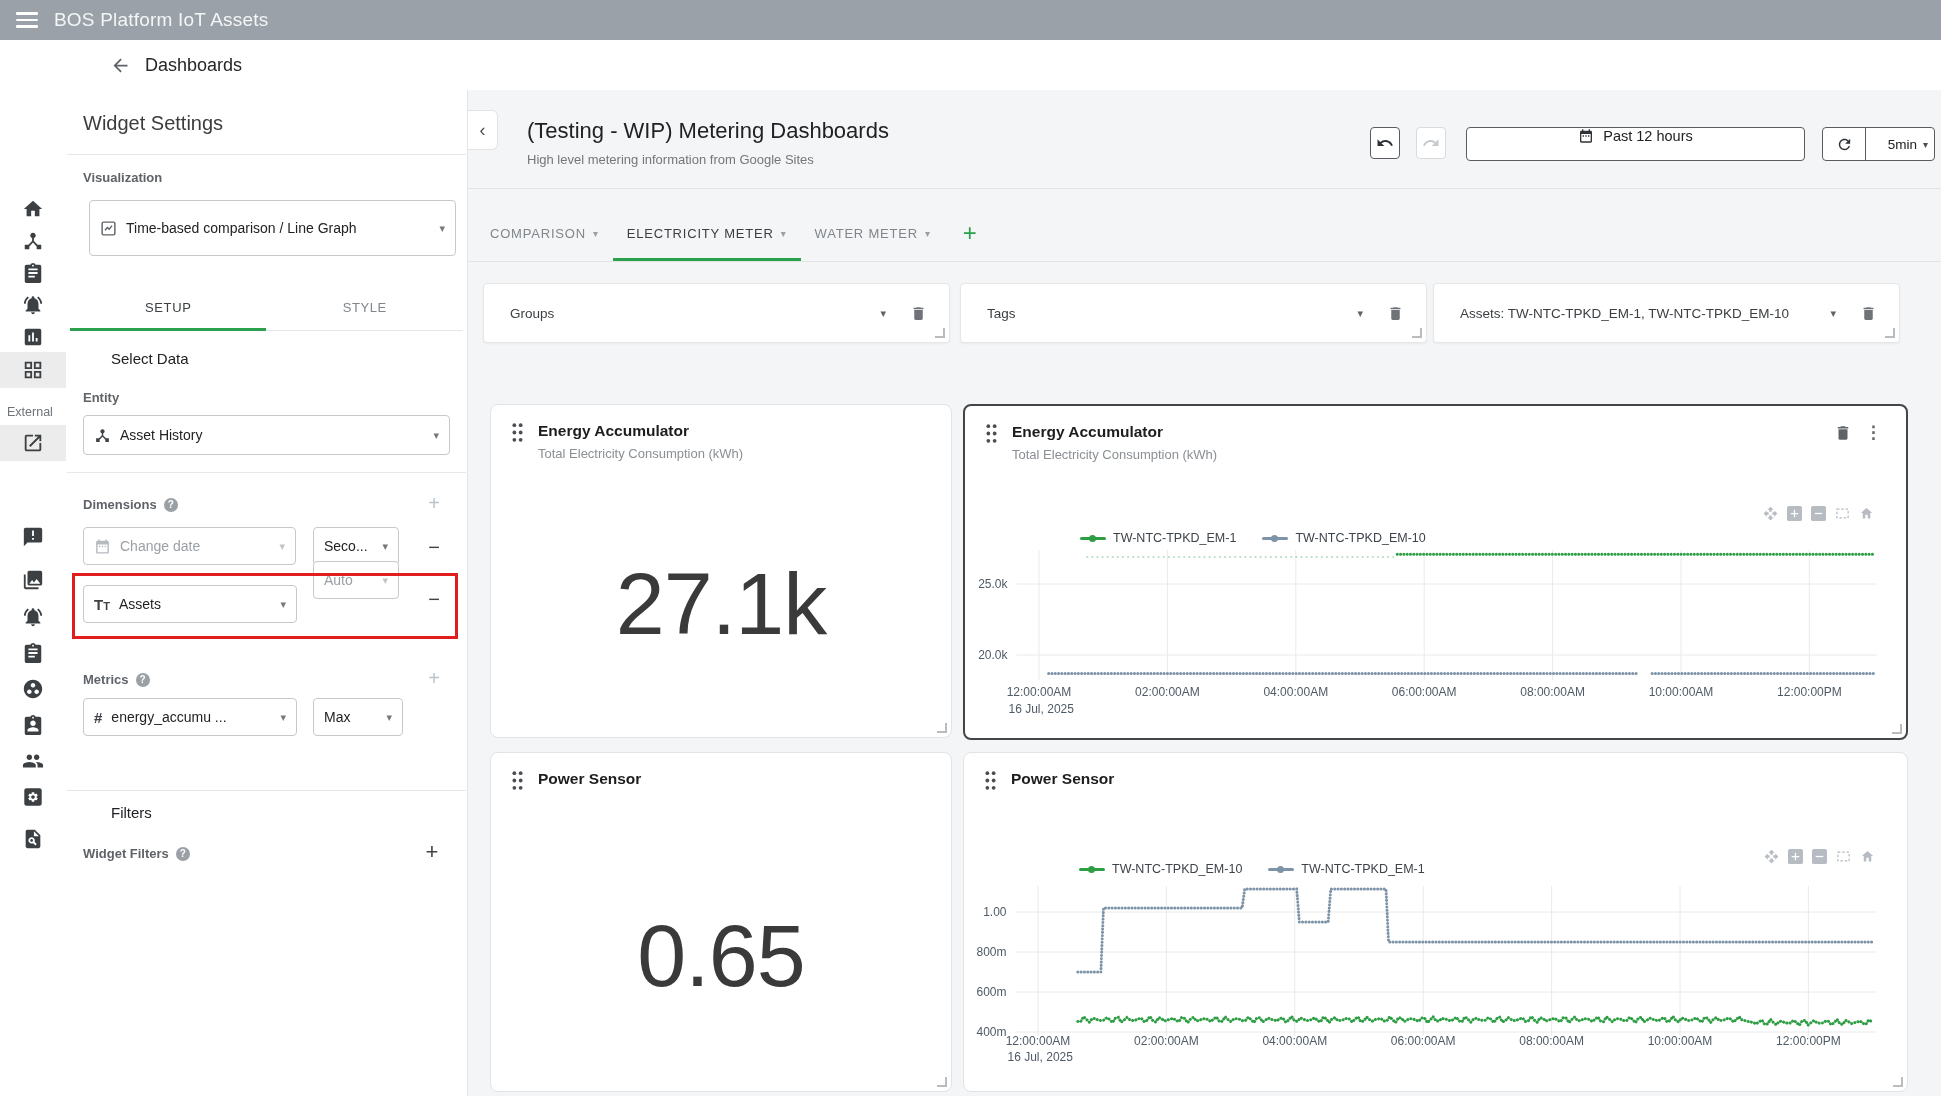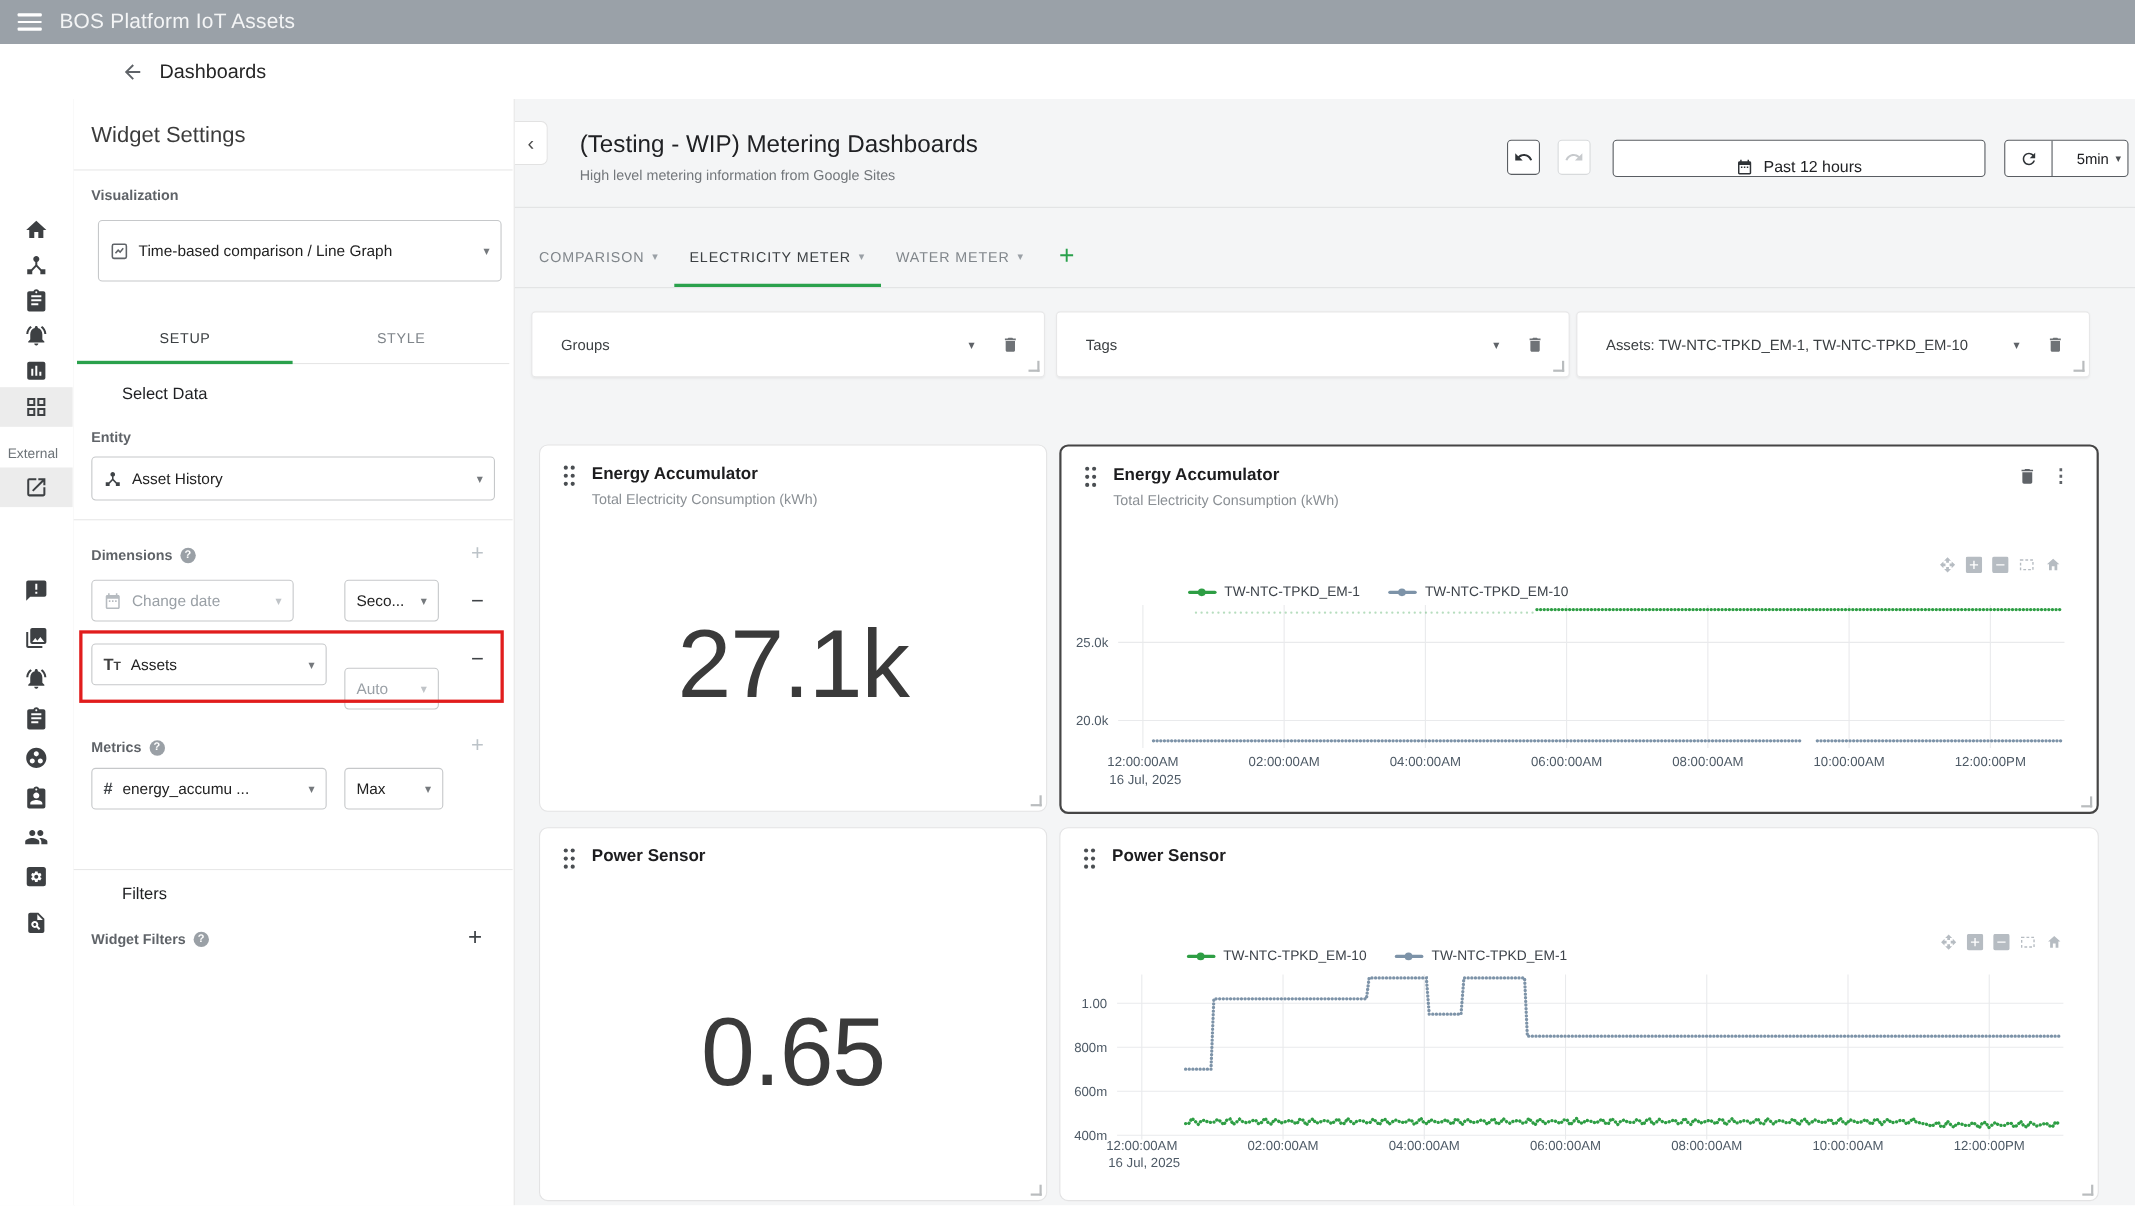--- a/index.html
+++ b/index.html
@@ -51,21 +51,21 @@
   
   .main{position:absolute;left:468px;top:90px;width:1473px;height:1006px;background:#f4f5f6;}
   .collapse-btn{position:absolute;left:0;top:20px;width:30px;height:40px;background:#fff;border:1px solid #e2e2e2;border-left:none;border-radius:0 6px 6px 0;display:flex;align-items:center;justify-content:center;color:#4c4c4c;font-size:18px;cursor:pointer;box-sizing:border-box;}
   .dash-title{position:absolute;left:59px;top:28px;font-size:22px;color:#202124;}
   .dash-sub{position:absolute;left:59px;top:62px;font-size:13px;color:#73777b;}
   .hdr-div{position:absolute;left:0;top:98px;width:1473px;height:1px;background:#e2e3e4;}
   .tbtn{position:absolute;top:37px;background:#fff;border:1.5px solid #595d62;border-radius:4px;display:flex;align-items:center;justify-content:center;cursor:pointer;box-sizing:border-box;}
   .tbtn svg{width:18px;height:18px;fill:#2f3337;}
   .tbtn.disabled{border-color:#d8dadc;cursor:default;}
   .tbtn.disabled svg{fill:#c7cacd;}
-  .range-btn{position:absolute;left:998px;top:37px;width:339px;height:34px;background:#fff;border:1.5px solid #595d62;border-radius:4px;display:flex;align-items:flex-end;justify-content:center;gap:9px;font-size:14.5px;color:#202124;cursor:pointer;box-sizing:border-box;}
+  .range-btn{position:absolute;left:998px;top:37px;width:339px;height:34px;background:#fff;border:1.5px solid #595d62;border-radius:4px;display:flex;align-items:flex-start;justify-content:center;gap:9px;font-size:14.5px;color:#202124;cursor:pointer;box-sizing:border-box;}
   .range-btn svg{width:16px;height:16px;fill:#2f3337;}
   .refresh-group{position:absolute;left:1354px;top:37px;width:113px;height:34px;background:#fff;border:1.5px solid #595d62;border-radius:4px;display:flex;box-sizing:border-box;gap:16px;}
   .refresh-cell{width:42px;display:flex;align-items:center;justify-content:center;border-right:1px solid #595d62;cursor:pointer;}
   .refresh-cell svg{width:17px;height:17px;fill:#2f3337;}
   .interval-cell{flex:1;display:flex;align-items:center;justify-content:center;gap:6px;font-size:13.5px;color:#202124;cursor:pointer;}
   .interval-cell .chev{font-size:10px;color:#4c4f52;}
 
   .dtabs{position:absolute;left:0;top:115px;width:1473px;height:57px;display:flex;align-items:stretch;padding-left:8px;border-bottom:1px solid #e2e3e4;box-sizing:border-box;}
   .dtab{display:flex;align-items:center;gap:7px;padding:0 14px;font-size:13px;letter-spacing:.8px;font-weight:500;color:#80868b;cursor:pointer;white-space:nowrap;}
   .dtab .chev{font-size:10px;color:#9aa0a6;}
@@ -239,39 +239,39 @@
       <span class="chev">▾</span>
     </div>
     <div class="pdiv" style="top:382px"></div>
 
     <div class="plabel" style="top:407px">
       <span>Dimensions</span>
       <span class="help">?</span>
     </div>
     <div class="rowplus pale" style="left:358px;top:405px">+</div>
 
-    <div class="sel ghost" style="left:16px;top:437px;width:184px;height:38px">
+    <div class="sel ghost" style="left:16px;top:437px;width:213px;height:38px">
       <svg class="selicon" viewBox="0 0 24 24" fill="#b6bbc0">
           <path d="M9 11H7v2h2v-2zm4 0h-2v2h2v-2zm4 0h-2v2h2v-2zm2-7h-1V2h-2v2H8V2H6v2H5c-1.11 0-1.99.9-1.99 2L3 20c0 1.1.89 2 2 2h14c1.1 0 2-.9 2-2V6c0-1.1-.9-2-2-2zm0 16H5V9h14v11z"></path>
         </svg>
       <span>Change date</span>
       <span class="chev">▾</span>
     </div>
     <div class="sel" style="left:246px;top:437px;width:86px;height:38px">
       <span>Seco...</span>
       <span class="chev">▾</span>
     </div>
     <div class="rowminus" style="left:358px;top:449px">−</div>
 
     <div class="sel" style="left:16px;top:495px;width:214px;height:38px">
       <span class="tt-icon">T<small>T</small></span>
       <span>Assets</span>
       <span class="chev">▾</span>
     </div>
-    <div class="sel ghost" style="left:246px;top:517px;width:86px;height:38px">
+    <div class="sel ghost" style="left:246px;top:471px;width:86px;height:38px">
       <span>Auto</span>
       <span class="chev">▾</span>
     </div>
     <div class="rowminus" style="left:358px;top:501px">−</div>
     <div class="red-rect"></div>
 
     <div class="plabel" style="top:582px">
       <span>Metrics</span>
       <span class="help">?</span>
     </div>

